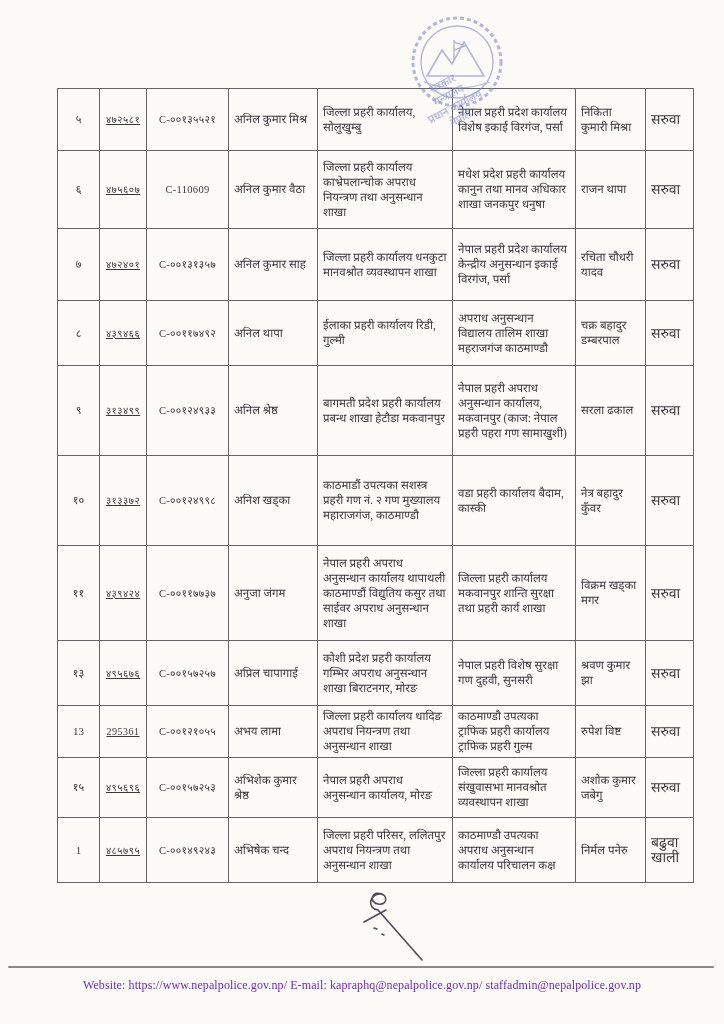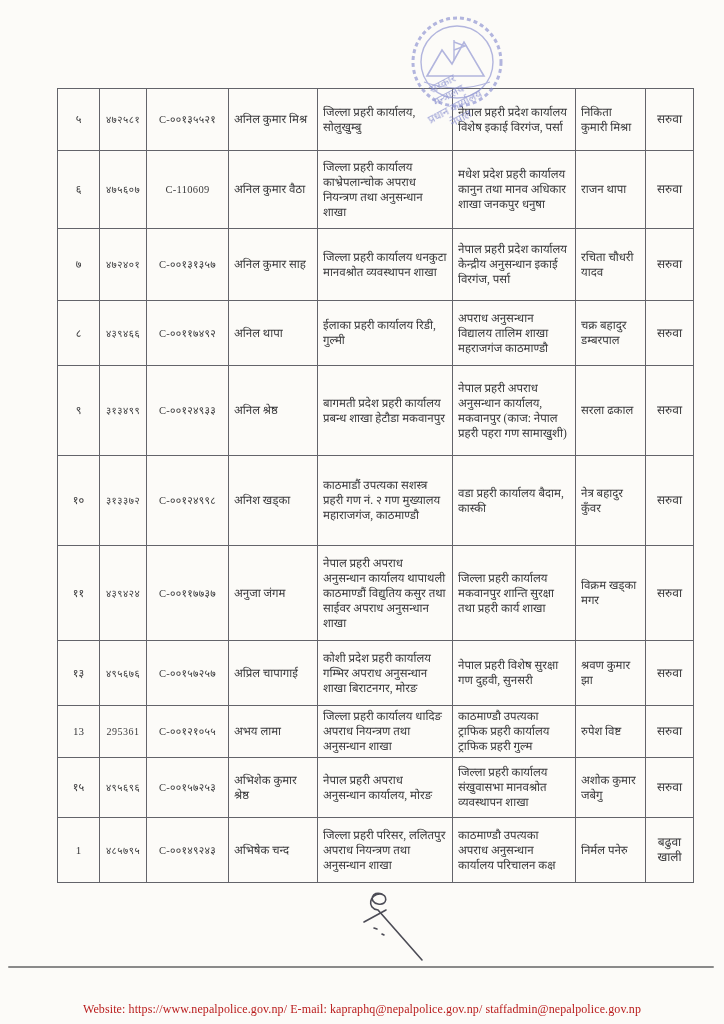--- a/index.html
+++ b/index.html
@@ -37,36 +37,35 @@
     z-index:2;
   }
   table.roster td{
     border:1px solid #63646a;
     padding:3px 5px;
     vertical-align:middle;
     overflow:hidden;
     color:#3a3a3c;
   }
   td.c-sn{text-align:center;font-size:11px;}
-  td.c-no{text-align:center;font-size:10px;color:#55555c;letter-spacing:.5px;}
+  td.c-no{text-align:center;font-size:10px;color:#55555c;letter-spacing:.5px;text-decoration:underline;}
   td.c-code{text-align:center;font-size:10.5px;color:#4a4a52;letter-spacing:.3px;font-family:Liberation Serif, serif;}
   td.c-name{padding-left:7px;}
-  td.c-remark{font-size:12px;text-align:center;}
+  td.c-remark{font-size:14px;}
   
   .signature{position:absolute;left:352px;top:888px;z-index:6;}
   
   .footer-rule{
     position:absolute;left:8px;top:966px;width:706px;height:2px;
     background:#8a8a8a;border-radius:1px;
   }
   .footer-text{
     position:absolute;left:0;right:0;top:978px;
-    text-align:center;font-size:12px;color:#b91c1c;
+    text-align:center;font-size:12px;color:#6d28d9;
     letter-spacing:.1px;
-    margin-top:24px;
   }
 </style>
 </head>
 <body>
 
 <div class="page">
 
   <div class="stamp">
     <span>
       <svg width="110" height="110" viewBox="0 0 110 110">

